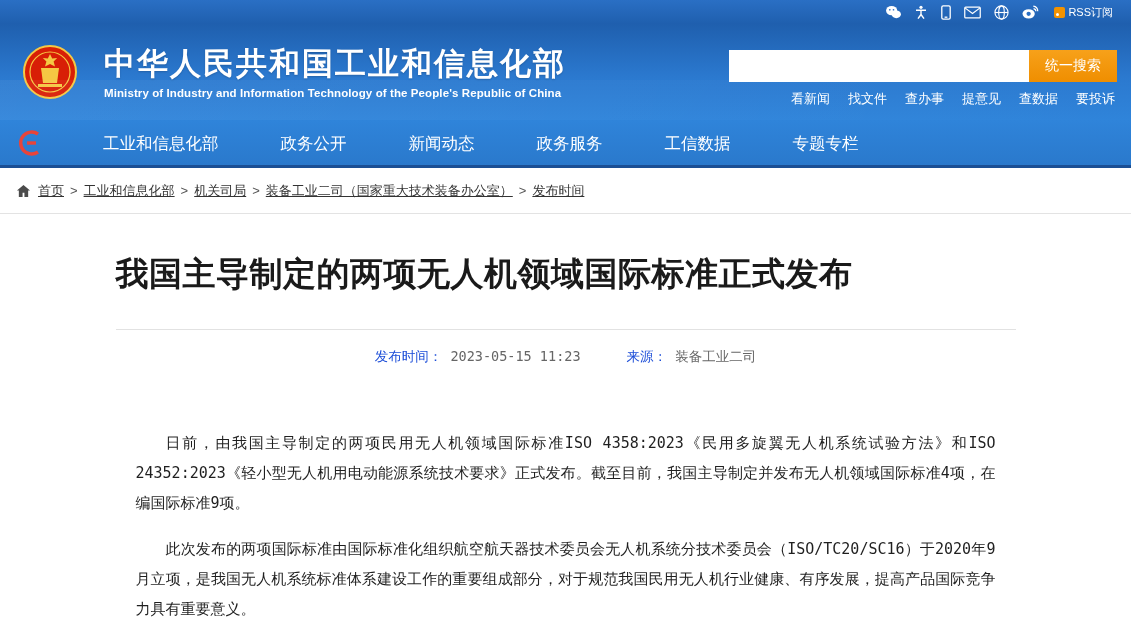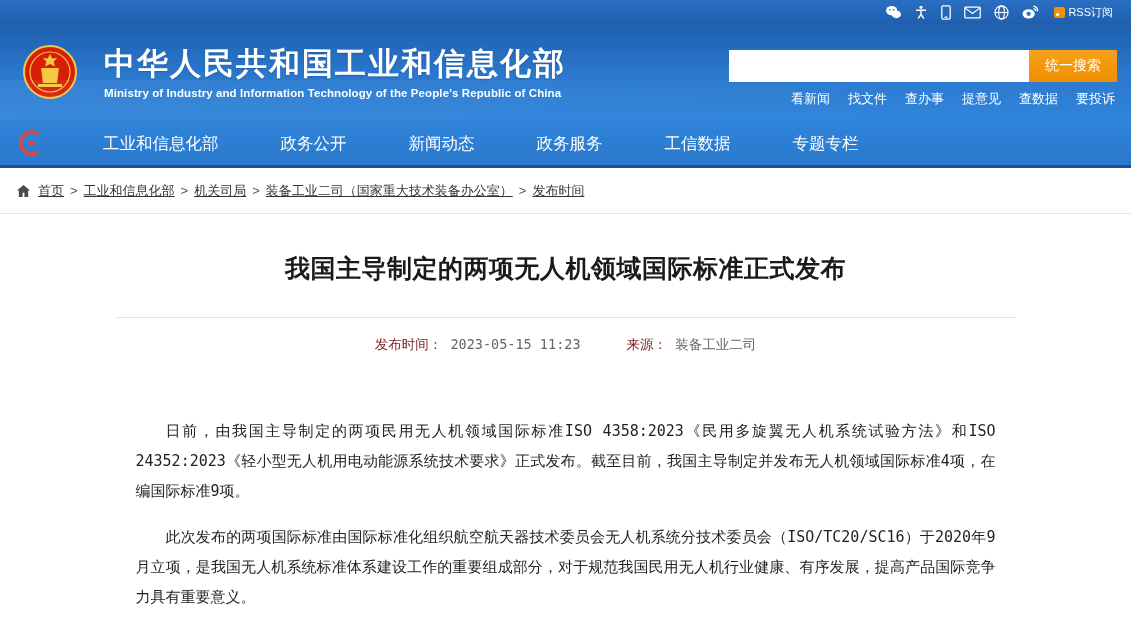--- a/index.html
+++ b/index.html
@@ -185,39 +185,38 @@
   }
   .crumb .sep { margin: 0 6px; color: #555; }
 
   
   .article {
     width: 900px;
     margin: 0 auto;
     padding-top: 38px;
   }
   .title {
-    text-align: center;
-    font-size: 25px;
+    font-size: 33px;
     font-weight: bold;
     color: #1a1a1a;
     letter-spacing: 0.5px;
     padding-bottom: 32px;
     border-bottom: 1px solid #e2e2e2;
   }
   .meta {
     display: flex;
     justify-content: center;
     align-items: center;
     gap: 46px;
     padding: 18px 0 0 0;
     font-size: 13.5px;
     color: #666;
     font-family: "DejaVu Sans Mono", monospace;
   }
-  .meta .label { color: #7f1d1d; }
+  .meta .label { color: #1d4ed8; }
   .body {
     padding: 46px 4px 0 4px;
     font-size: 15px;
     line-height: 30px;
     color: #1f1f1f;
     font-family: "DejaVu Sans Mono", monospace;
     text-align: justify;
   }
   .body p { margin: 16px; text-indent: 2em; }
 </style>

